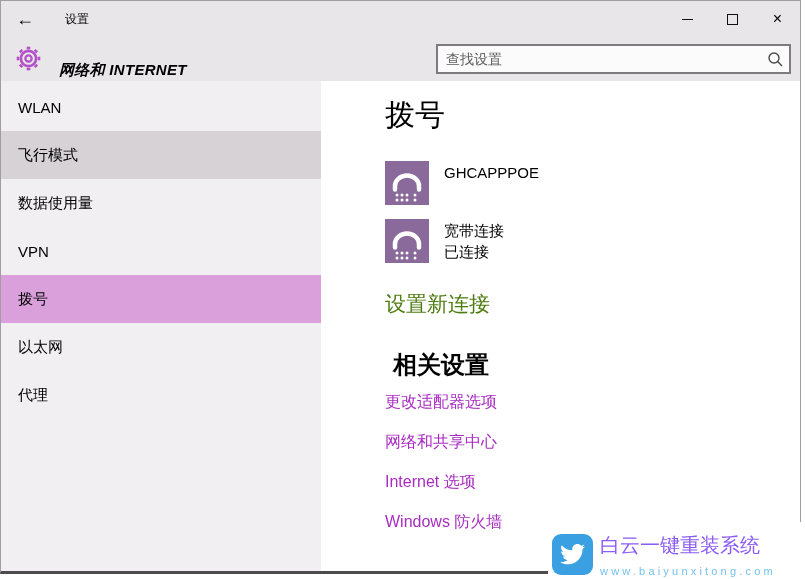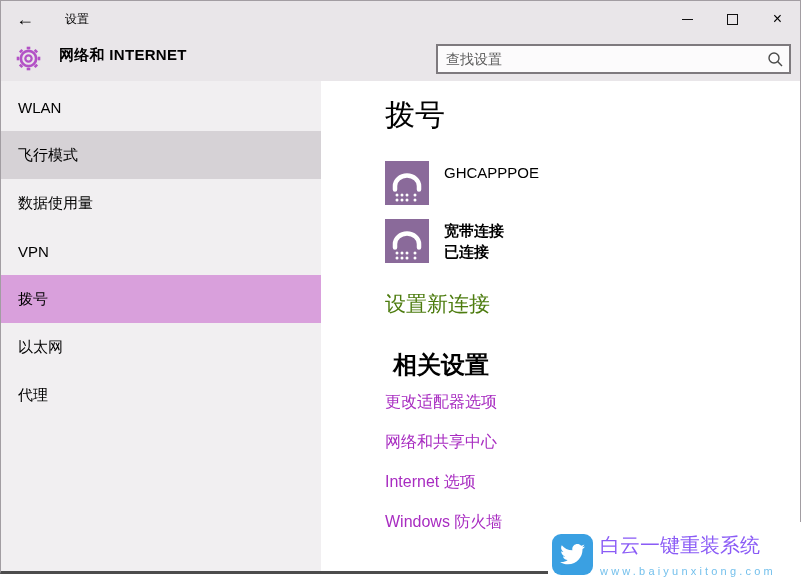--- a/index.html
+++ b/index.html
@@ -19,41 +19,41 @@
   .back-btn { width:48px; text-align:center; font-size:18px; line-height:36px; cursor:pointer; }
   .app-title { font-size:12px; margin-left:16px; }
   .win-controls { margin-left:auto; display:flex; height:100%; }
   .win-btn { width:45px; display:flex; align-items:center; justify-content:center; cursor:pointer; }
   .min-glyph { width:11px; border-top:1px solid #111; display:block; }
   .max-glyph { width:9px; height:9px; border:1px solid #111; display:block; }
   .close-glyph { font-size:16px; line-height:16px; }
   
   .header { height:44px; flex:none; background:#e9e6e9; position:relative; }
   .gear { position:absolute; left:14px; top:8px; }
-  .page-title { position:absolute; left:58px; top:9px; font-size:15px; font-weight:bold; letter-spacing:.3px; }
+  .page-title { position:absolute; left:58px; top:24px; font-size:15px; font-weight:bold; letter-spacing:.3px;font-style:italic; }
   .searchbox {
     position:absolute; right:9px; top:7px; width:355px; height:30px; box-sizing:border-box;
     border:2px solid #7e7a7e; background:#fcfbfc; display:flex; align-items:center;
   }
   .searchbox input {
     flex:1; min-width:0; border:0; outline:0; background:transparent;
     font:14px "Liberation Sans", sans-serif; color:#333; padding:0 0 0 8px;
   }
   .searchbox input::placeholder { color:#5c5c5c; opacity:1; }
   .search-icon { width:28px; display:flex; justify-content:center; flex:none; }
   
   .main-row { flex:1; display:flex; min-height:0;gap:39px; }
   .sidebar { width:320px; flex:none; background:#f1eff1; padding-top:2px; box-sizing:border-box; }
   .side-item { height:48px; display:flex; align-items:center; padding-left:17px; font-size:15px; cursor:pointer; }
   .side-item.hovered { background:#d6d2d6; }
   .side-item.selected { background:#d9a0dc; }
   .content { flex:1; position:relative; background:#fff; }
   .h-dial { position:absolute; left:25px; top:16px; font-size:30px; font-weight:300; margin:0; line-height:36px; }
   .conn { position:absolute; left:25px; display:flex; cursor:pointer; }
-  .conn1 { top:80px; } .conn2 { top:138px;font-weight:bold; }
+  .conn1 { top:80px; } .conn2 { top:138px; }
   .phone-tile { width:44px; height:44px; background:#8a6a9a; flex:none; }
   .conn-text { margin-left:15px; padding-top:1px; font-size:15px; line-height:21px; }
   .p-link { position:absolute; left:25px; font-size:21px; color:#4d7c0f; cursor:pointer; }
   .link-new { top:209px; }
   .h-related { position:absolute; left:25px; top:260px; font-size:24px; font-weight:700; margin:8px; line-height:32px; }
   .related-list { position:absolute; left:25px; top:313px; }
   .related-list .rlink { display:block; font-size:16px; line-height:16px; color:#a82cc1; margin-bottom:24px; cursor:pointer; }
   
   .watermark { position:absolute; left:548px; top:522px; right:0; bottom:0; background:#fff; z-index:5; display:flex; }
   .wm-badge { width:41px; height:41px; border-radius:9px; background:#3aa0e2; margin:12px 0 0 4px;

